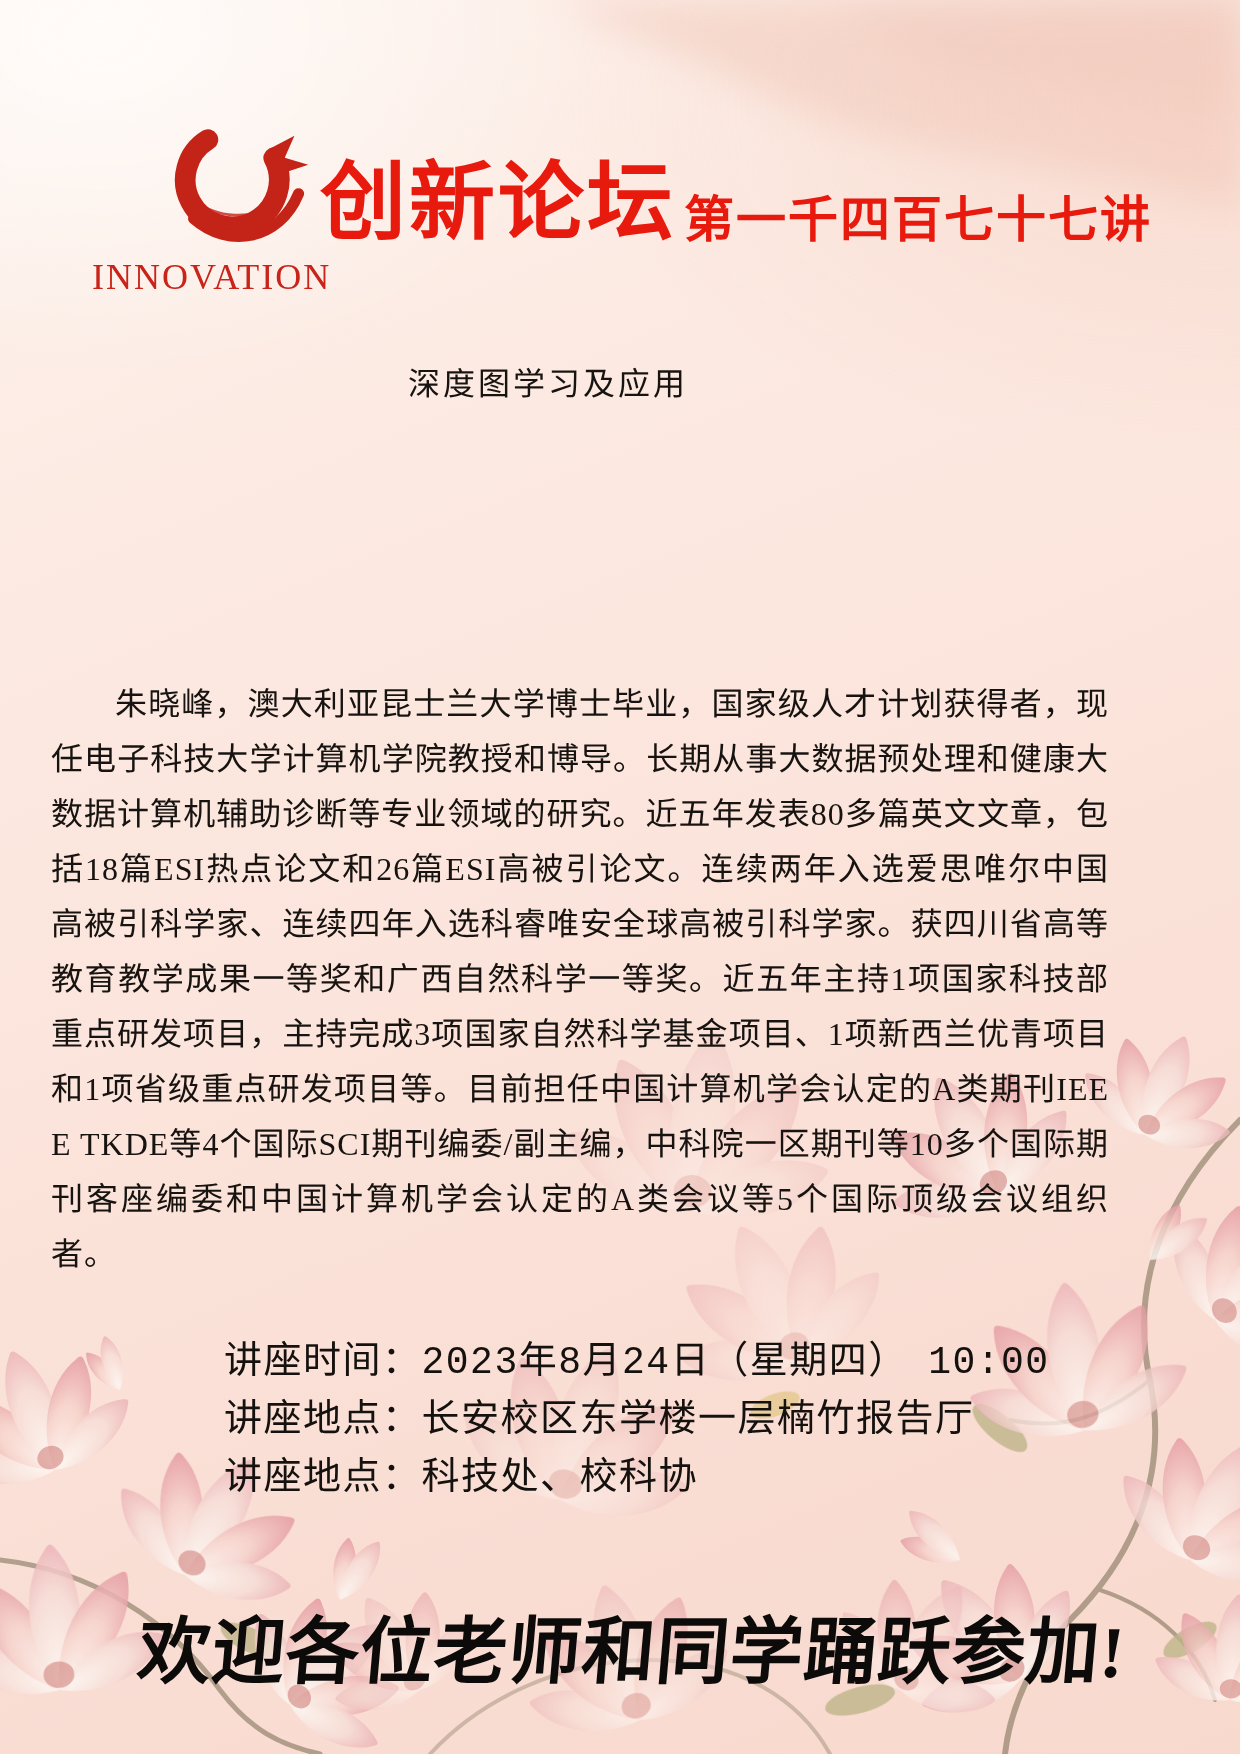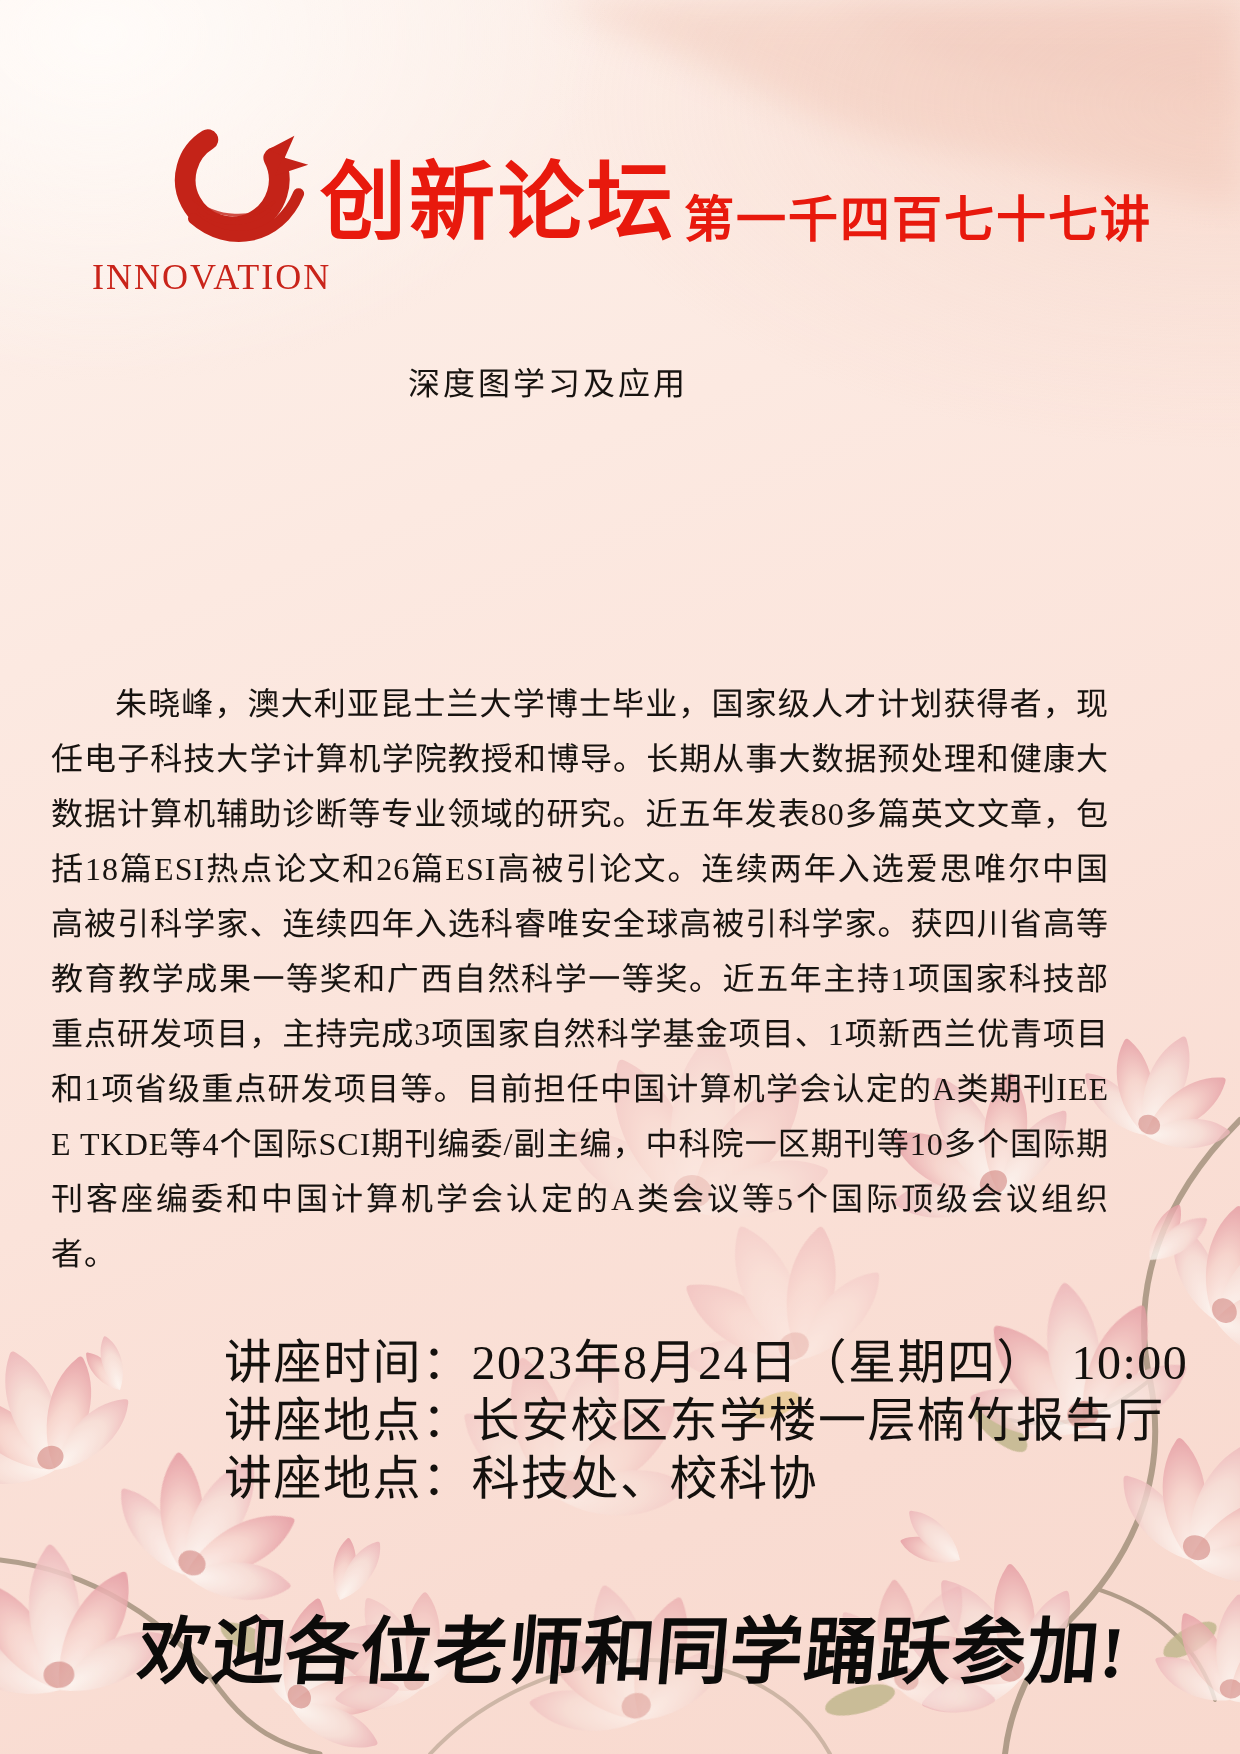--- a/index.html
+++ b/index.html
@@ -52,21 +52,21 @@
   .bio{
     left:40px;top:666px;width:1058px;
     font-size:32px;line-height:55px;letter-spacing:1px;
     color:#171310;
     text-align:justify;text-indent:2em;
     word-break:break-all;
     margin:11px;
   }
 
   
-  .details{left:224px;top:1334px;font-size:48px;line-height:58px;letter-spacing:1.5px;color:#14110e;}
+  .details{left:224px;top:1334px;font-size:38px;line-height:58px;letter-spacing:1.5px;color:#14110e;font-family:Liberation Mono, monospace;}
   .detail-line{white-space:nowrap;}
 
   
   .welcome{
     left:138px;top:1610px;width:960px;
     font-size:73px;line-height:86px;font-weight:700;letter-spacing:1px;
     color:#0c0b0a;transform:skewX(-5deg);
     white-space:nowrap;
   }
 </style>

